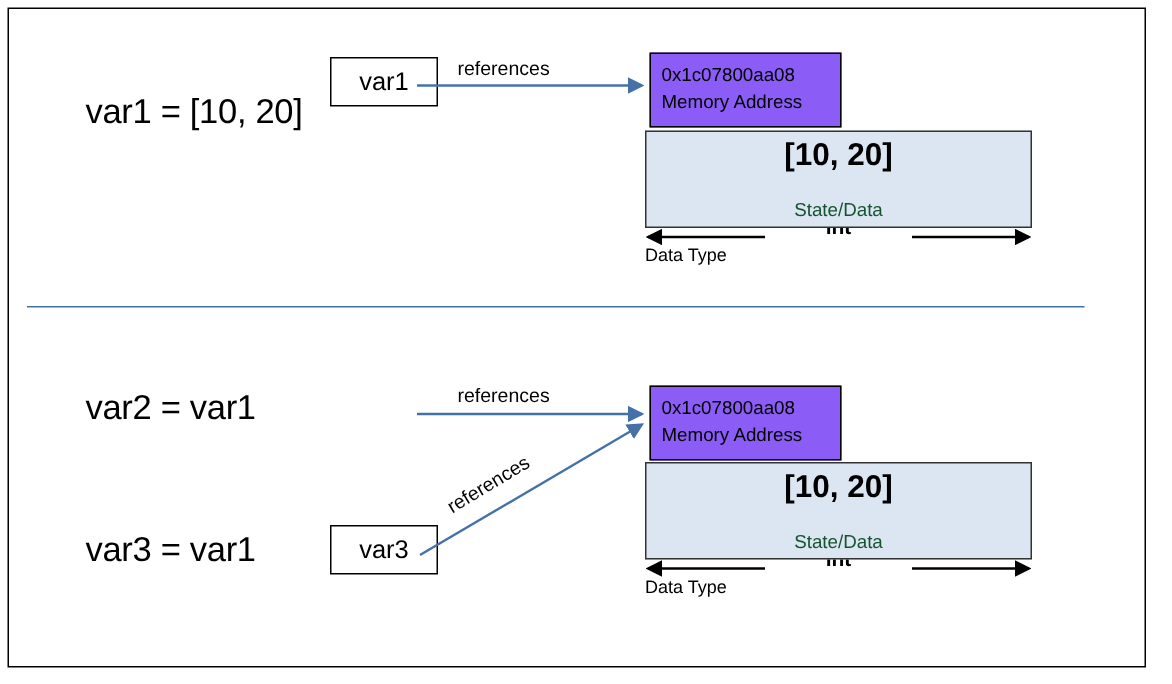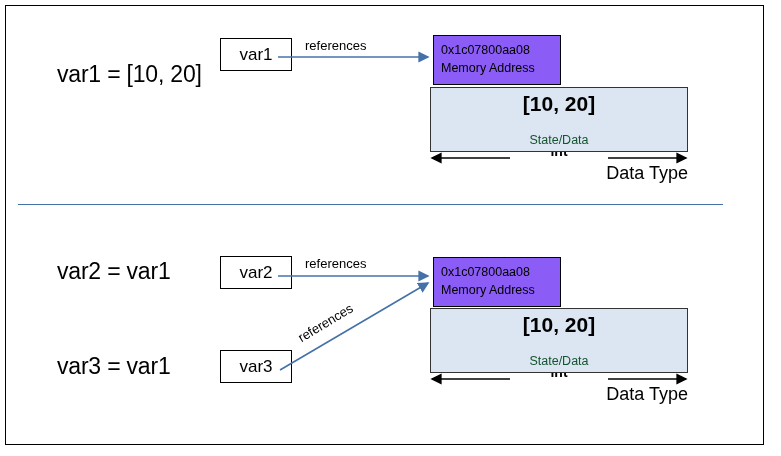--- a/index.html
+++ b/index.html
@@ -116,23 +116,23 @@
   .dtype {
     position: absolute;
     font-size: 14px;
     font-weight: bold;
     color: #000000;
     text-align: center;
     white-space: nowrap;
   }
   .dtypecap {
     position: absolute;
-    font-size: 18px;
-    color: #000000;
-    text-align: right;
+    font-size: 12px;
+    color: #000000;
+    text-align: left;
     white-space: nowrap;
   }
 
   
   .reflabel {
     position: absolute;
     font-size: 13px;
     color: #000000;
     white-space: nowrap;
   }
@@ -176,23 +176,20 @@
 
   <div class="dtype" style="left:430px; top:143px; width:258px;">int</div>
   <div class="dtypecap" style="left:430px; top:163px; width:258px;">Data Type</div>
 
   <div class="divider"></div>
 
   <div class="expr" style="left:57px; top:258px;">var2 = var1</div>
 
   <div class="expr" style="left:57px; top:353px;">var3 = var1</div>
 
-  <div class="varbox" style="left:220px; top:256px;">
-    <span>var2</span>
-  </div>
 
   <div class="varbox" style="left:220px; top:350px;">
     <span>var3</span>
   </div>
 
   <div class="reflabel" style="left:305px; top:256px;">references</div>
 
   <div class="reflabel diag" style="left:303px; top:330px;">references</div>
 
   <div class="addrbox" style="left:433px; top:257px;">

